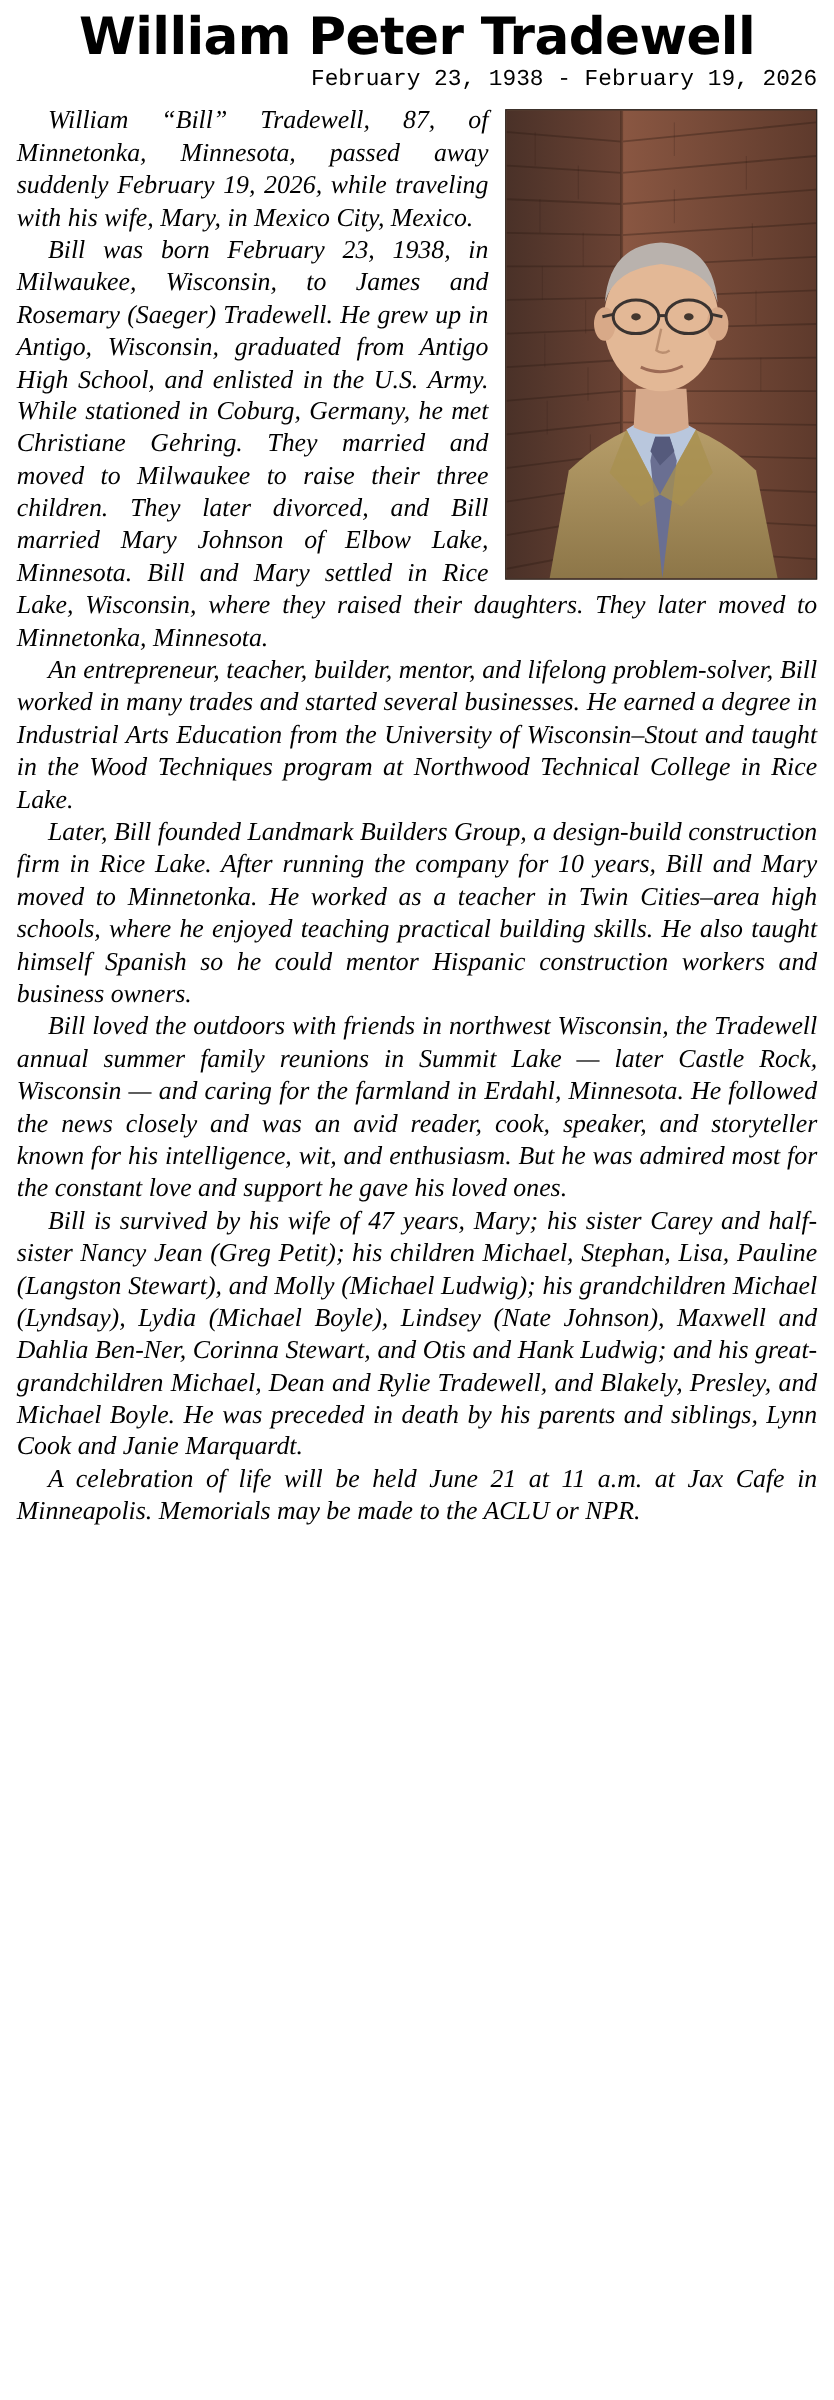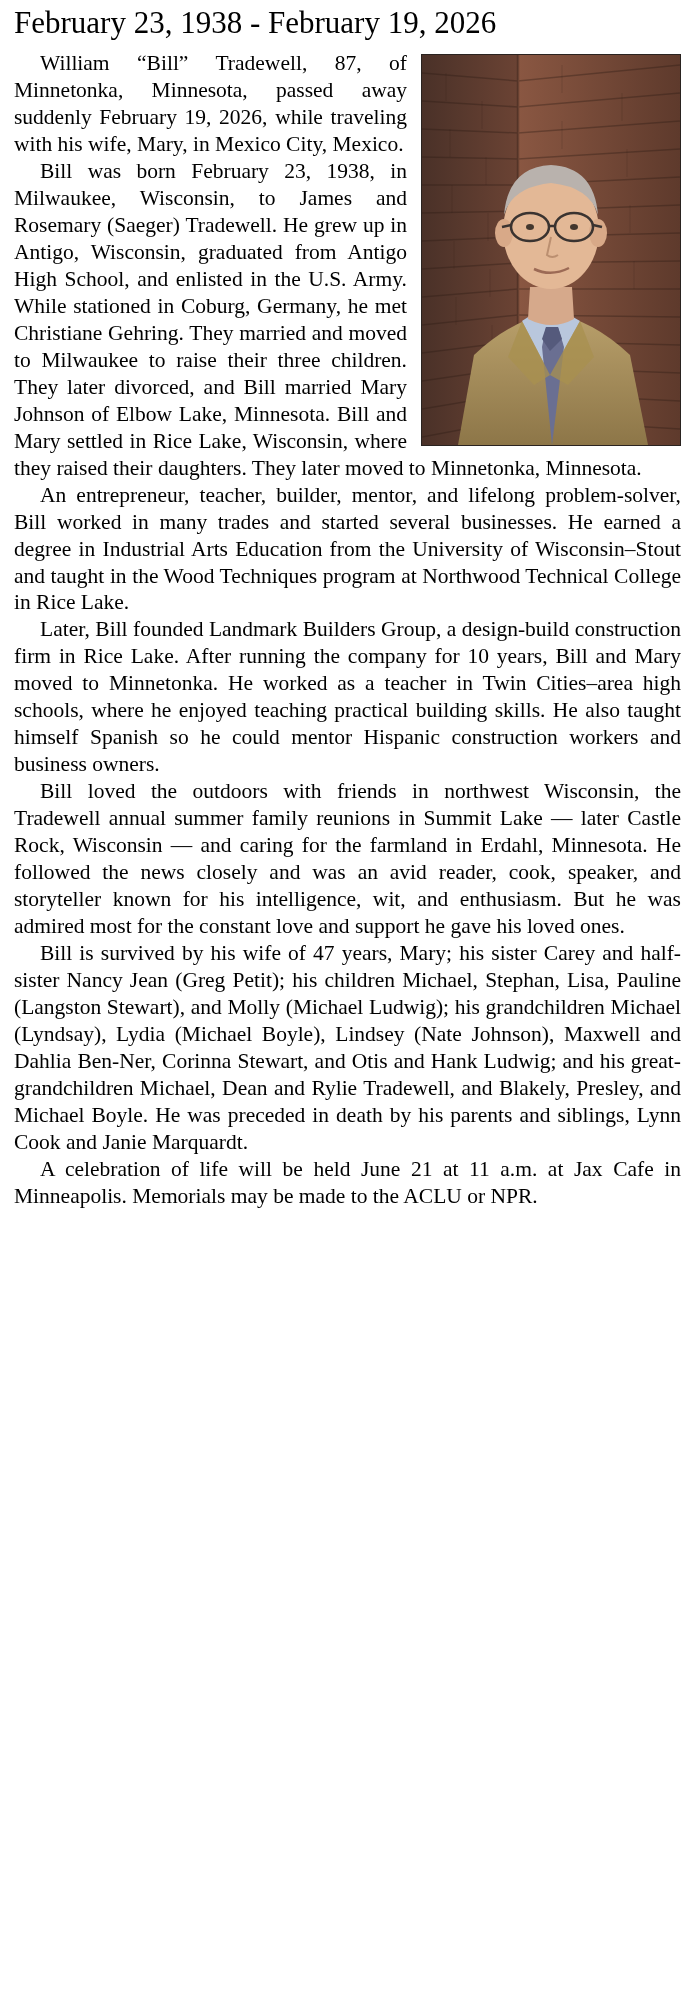--- a/index.html
+++ b/index.html
@@ -22,32 +22,33 @@
     font-family: "DejaVu Sans", sans-serif;
     font-weight: bold;
     font-size: 43px;
     line-height: 1.02;
     text-align: center;
     letter-spacing: -0.5px;
     margin: 4px 0 2px 0;
     white-space: nowrap;
   }
   .obit-dates {
-    font-family: Liberation Serif, serif;
-    font-size: 31px;
-    text-align: left;
+    font-family: Liberation Mono, monospace;
+    font-size: 19px;
+    text-align: right;
     margin: 0 0 10px 0;
     line-height: 1.1;
   }
   .body-text {
     font-size: 21.5px;
     line-height: 1.255;
     text-align: justify;
     text-justify: inter-word;
     hyphens: auto;
+    font-style: italic;
     -webkit-hyphens: auto;
   }
   .portrait {
     float: right;
     width: 258px;
     height: 390px;
     margin: 4px 0 6px 14px;
     border: 1px solid #2a2320;
     overflow: hidden;
     position: relative;
@@ -65,20 +66,21 @@
     content: "";
     display: block;
     clear: both;
   }
 </style>
 </head>
 <body>
 
 <div class="page">
 
+  <h1 class="obit-name">William Peter Tradewell</h1>
   <div class="obit-dates">February 23, 1938 - February 19, 2026</div>
 
   <div class="body-text clearfix">
 
     <div class="portrait">
       <svg width="258" height="390" viewBox="0 0 258 390" xmlns="http://www.w3.org/2000/svg">
         <defs>
           <linearGradient id="wallL" x1="0" y1="0" x2="1" y2="0">
             <stop offset="0%" stop-color="#4a3128"></stop>
             <stop offset="100%" stop-color="#6b4334"></stop>

